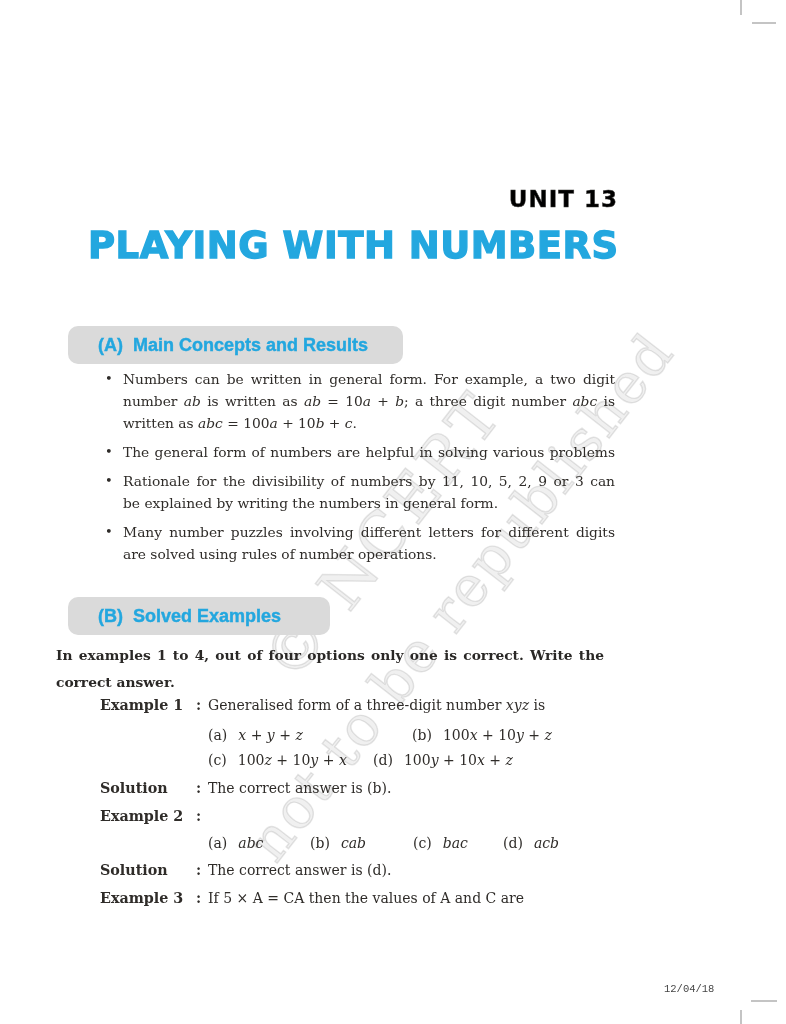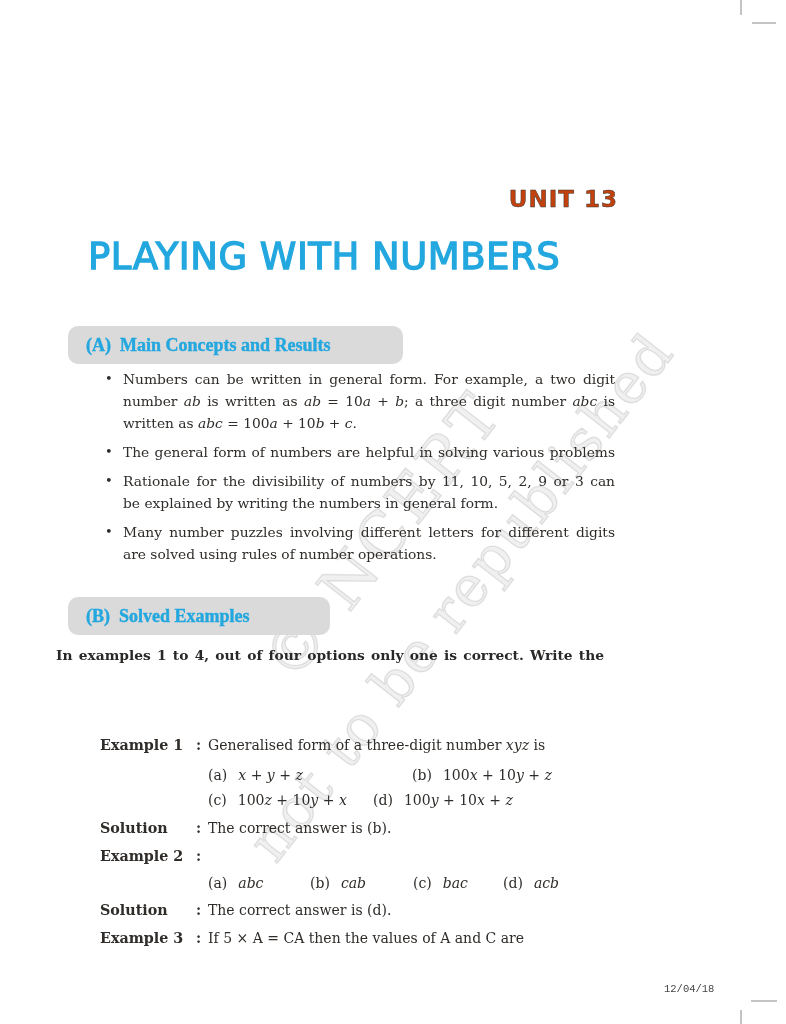--- a/index.html
+++ b/index.html
@@ -16,32 +16,32 @@
     color:rgba(60,60,60,0.08);
     -webkit-text-stroke:1.4px rgba(80,80,80,0.14);
   }
   .wm-line1{font-size:62px;letter-spacing:4px;}
   .wm-line2{font-size:56px;letter-spacing:2px;white-space:nowrap;}
   .content{position:relative;z-index:1;}
   
   .unit-label{
     position:absolute;top:186px;right:168px;
     font-family:"DejaVu Sans",sans-serif;font-weight:bold;font-size:23px;
-    color:#c2410c;letter-spacing:1px;-webkit-text-stroke:0.5px #3A3836;
+    color:#000000;letter-spacing:1px;-webkit-text-stroke:0.5px #3A3836;
   }
   .page-title{
-    position:absolute;left:88px;top:235px;
-    font-family:"DejaVu Sans",sans-serif;font-weight:normal;font-size:37px;
+    position:absolute;left:88px;top:224px;
+    font-family:"DejaVu Sans",sans-serif;font-weight:bold;font-size:37px;
     letter-spacing:0.5px;white-space:nowrap;
   }
   
   .sec-heading{
     position:absolute;left:68px;height:38px;background:#DADADA;border-radius:10px;
-    display:flex;align-items:center;padding-left:18px;box-sizing:border-box;
-    font-family:Liberation Serif, serif;font-weight:bold;font-size:18px;
+    display:flex;align-items:center;padding-left:30px;box-sizing:border-box;
+    font-family:Liberation Sans, sans-serif;font-weight:bold;font-size:18px;
     white-space:pre;
   }
   .sec-a{top:326px;width:335px;}
   .sec-b{top:597px;width:262px;}
   
   .bullets{position:absolute;left:103px;top:368px;width:512px;}
   .bullet{position:relative;padding-left:20px;margin-bottom:7px;
           font-size:13.8px;line-height:22px;}
   .bullet .dot{position:absolute;left:2px;top:0;font-size:13px;}
   .jl{text-align:justify;text-align-last:justify;}
@@ -58,21 +58,21 @@
   .qrow .sep{width:12px;font-weight:bold;flex:none;}
   .qrow .txt{flex:1;}
   .opts{margin-left:108px;display:flex;}
   .cell{flex:none;}
   .cw204{width:204px;}
   .cw165{width:165px;}
   .cw102{width:102px;}
   .cw103{width:103px;}
   .cw90{width:90px;}
   .tag{display:inline-block;margin-right:11px;}
-  .mb8{margin-bottom:8px;margin-top:40px;} .mb3{margin-bottom:3px;} .mb6{margin-bottom:6px;} .mb5{margin-bottom:5px;}
+  .mb8{margin-bottom:8px;} .mb3{margin-bottom:3px;} .mb6{margin-bottom:6px;} .mb5{margin-bottom:5px;}
   
   .footer-date{
     position:absolute;left:664px;top:983px;
     font-family:Liberation Mono, monospace;font-size:10.5px;color:#454545;
   }
   .crop{position:absolute;background:#C4C4C4;}
   .crop-tr-v{left:740px;top:0;width:2px;height:15px;}
   .crop-tr-h{left:752px;top:22px;width:24px;height:2px;}
   .crop-br-h{left:751px;top:1000px;width:26px;height:2px;}
   .crop-br-v{left:740px;top:1010px;width:2px;height:14px;}
@@ -120,20 +120,21 @@
         <span class="dot">•</span>
         <div class="jl">Many number puzzles involving different letters for different digits</div>
         <div class="ll">are solved using rules of number operations.</div>
       </div>
     </div>
 
     <div class="sec-heading sec-b accent" style="color: rgb(35, 167, 223); -webkit-text-stroke: 0.4px rgb(35, 167, 223);">(B)  Solved Examples</div>
 
     <div class="intro">
       <div class="jl">In examples 1 to 4, out of four options only one is correct. Write the</div>
+      <div class="ll">correct answer.</div>
     </div>
 
     <div class="qa">
 
       <div class="qrow mb8">
         <span class="lbl">Example 1</span>
         <span class="sep">:</span>
         <span class="txt">Generalised form of a three-digit number <i>xyz</i> is</span>
       </div>
 

